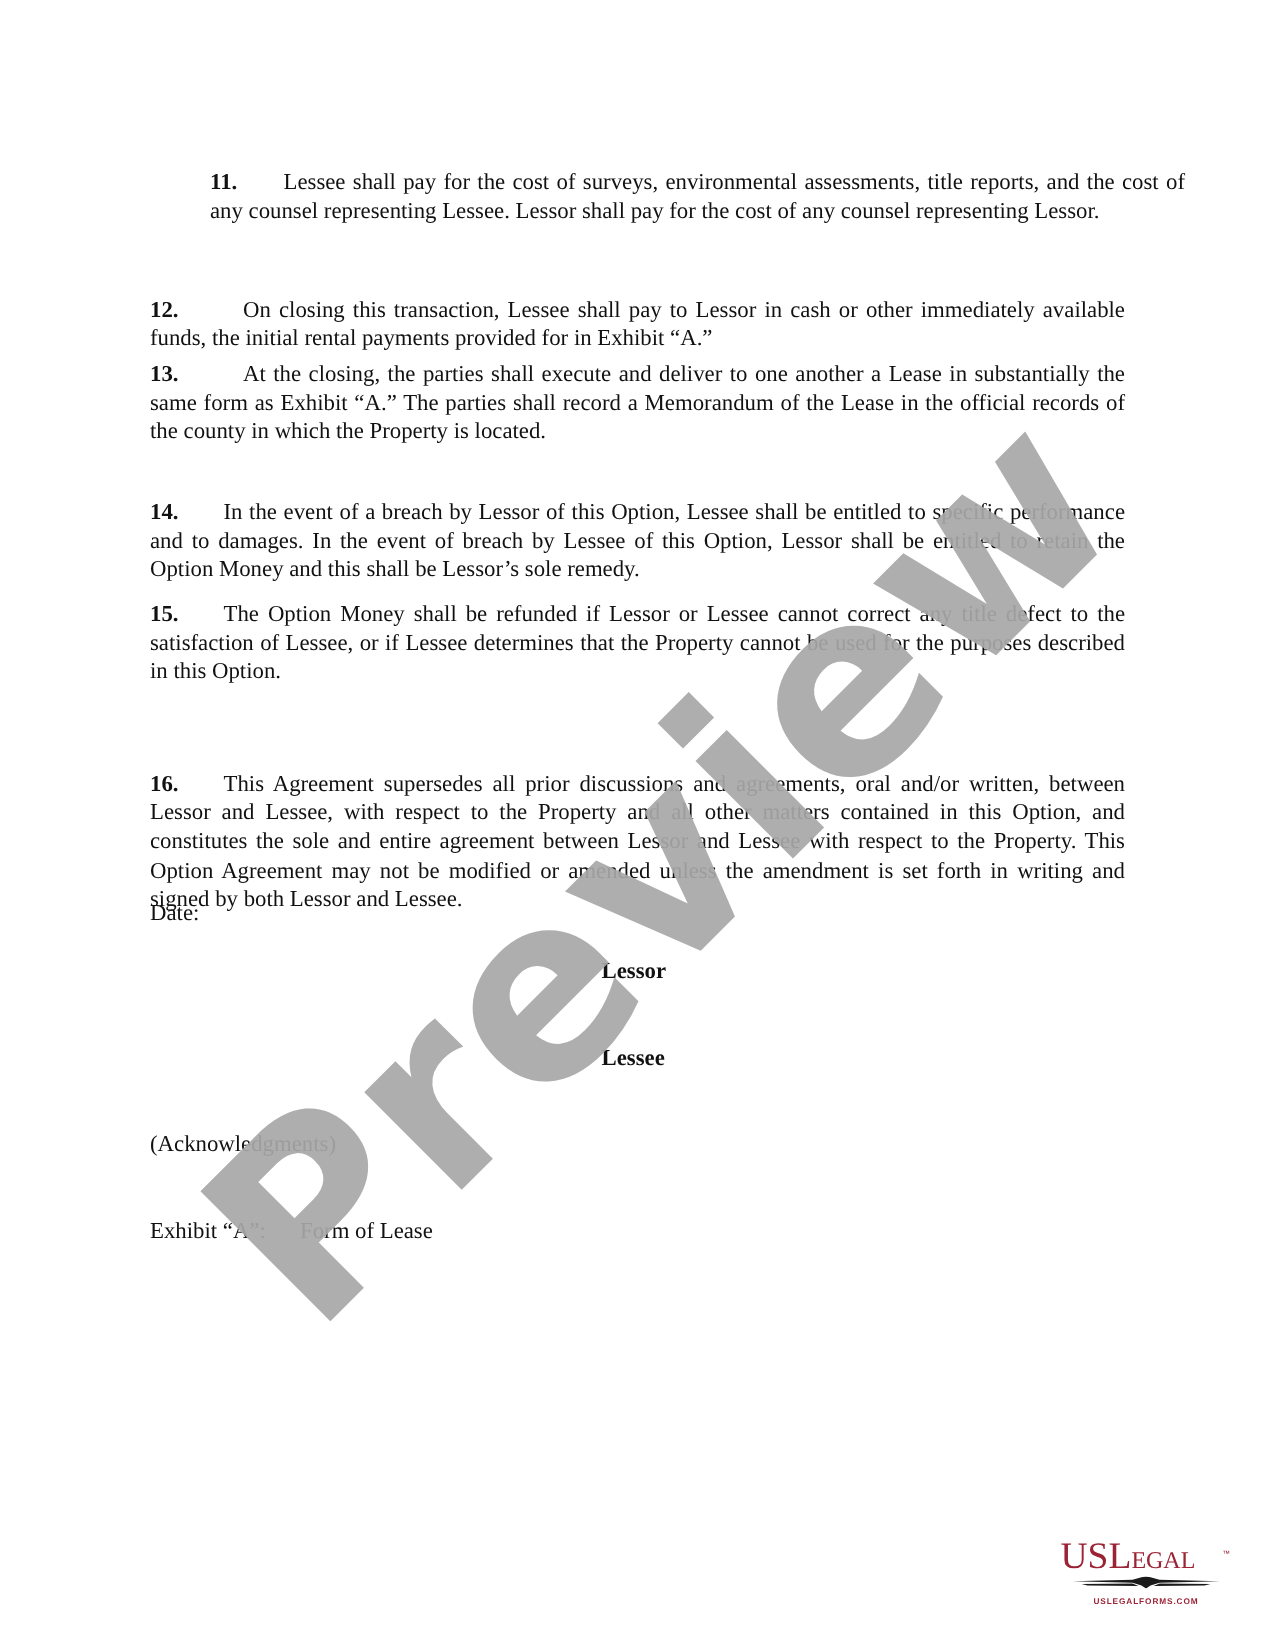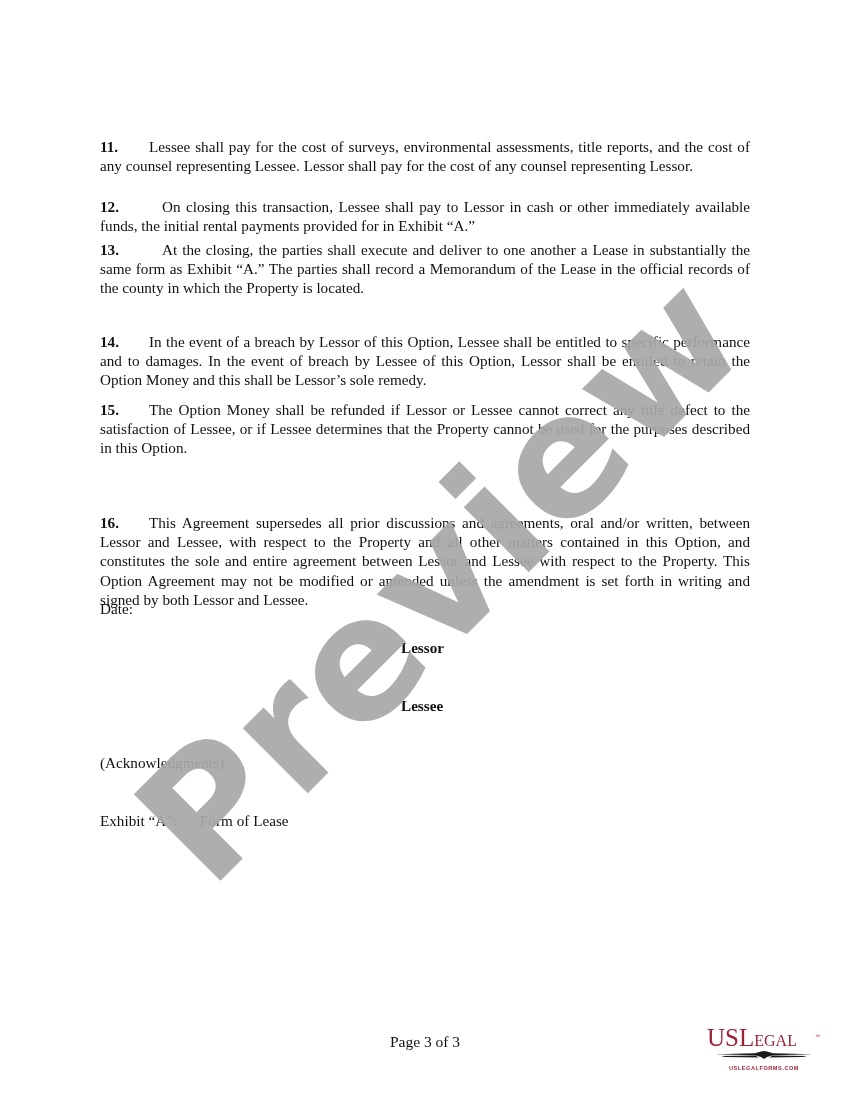--- a/index.html
+++ b/index.html
@@ -47,21 +47,21 @@
       position: absolute; left: 0; top: 33px; width: 114px; text-align: center;
       font-family: "Liberation Sans", sans-serif; font-size: 5.5px; font-weight: bold;
       color: #9b2335; letter-spacing: 0.6px;
     }
   </style>
 </head>
 <body>
 
 <div class="page">
 
-  <div class="para" style="top:137px;">
+  <div class="para" style="top:112px;margin-left:40px;">
     <span class="num n11">11.</span><span>Lessee shall pay for the cost of surveys, environmental assessments, title reports, and the cost of any counsel representing Lessee.  Lessor shall pay for the cost of any counsel representing Lessor.</span>
   </div>
 
   <div class="para" style="top:197px;">
     <span class="num n12">12.</span><span>On closing this transaction, Lessee shall pay to Lessor in cash or other immediately available funds, the initial rental payments provided for in Exhibit “A.”</span>
   </div>
 
   <div class="para" style="top:240px;">
     <span class="num n13">13.</span><span>At the closing, the parties shall execute and deliver to one another a Lease in substantially the same form as Exhibit “A.”  The parties shall record a Memorandum of the Lease in the official records of the county in which the Property is located.</span>
   </div>
@@ -85,21 +85,20 @@
   <div class="line bold" style="left:401px; top:696px;">Lessee</div>
 
   <div class="line" style="left:100px; top:753px;">(Acknowledgments)</div>
 
   <div class="line" style="left:100px; top:811px;">
     <span class="exhibit-label">Exhibit “A”:</span><span>Form of Lease</span>
   </div>
 
   <div class="watermark">Preview</div>
 
-  <div class="footer">Page 3 of 3</div>
 
   <div class="logo">
     <div class="logo-text"><span>US</span><span>L</span><span class="small-caps">EGAL</span></div>
     <div class="logo-tm">™</div>
     <svg class="logo-wings" viewBox="0 0 98 8">
       <path d="M0 3.2 L40 2.2 L46 0.5 L49 0 L52 0.5 L58 2.2 L98 3.2 L58 4.2 L52 6 L49 8 L46 6 L40 4.2 Z" fill="#1a1a1a"></path>
       <path d="M6 5 L40 4.6 L44 6.4 L10 6 Z" fill="#1a1a1a"></path>
       <path d="M92 5 L58 4.6 L54 6.4 L88 6 Z" fill="#1a1a1a"></path>
     </svg>
     <div class="logo-url">USLEGALFORMS.COM</div>

